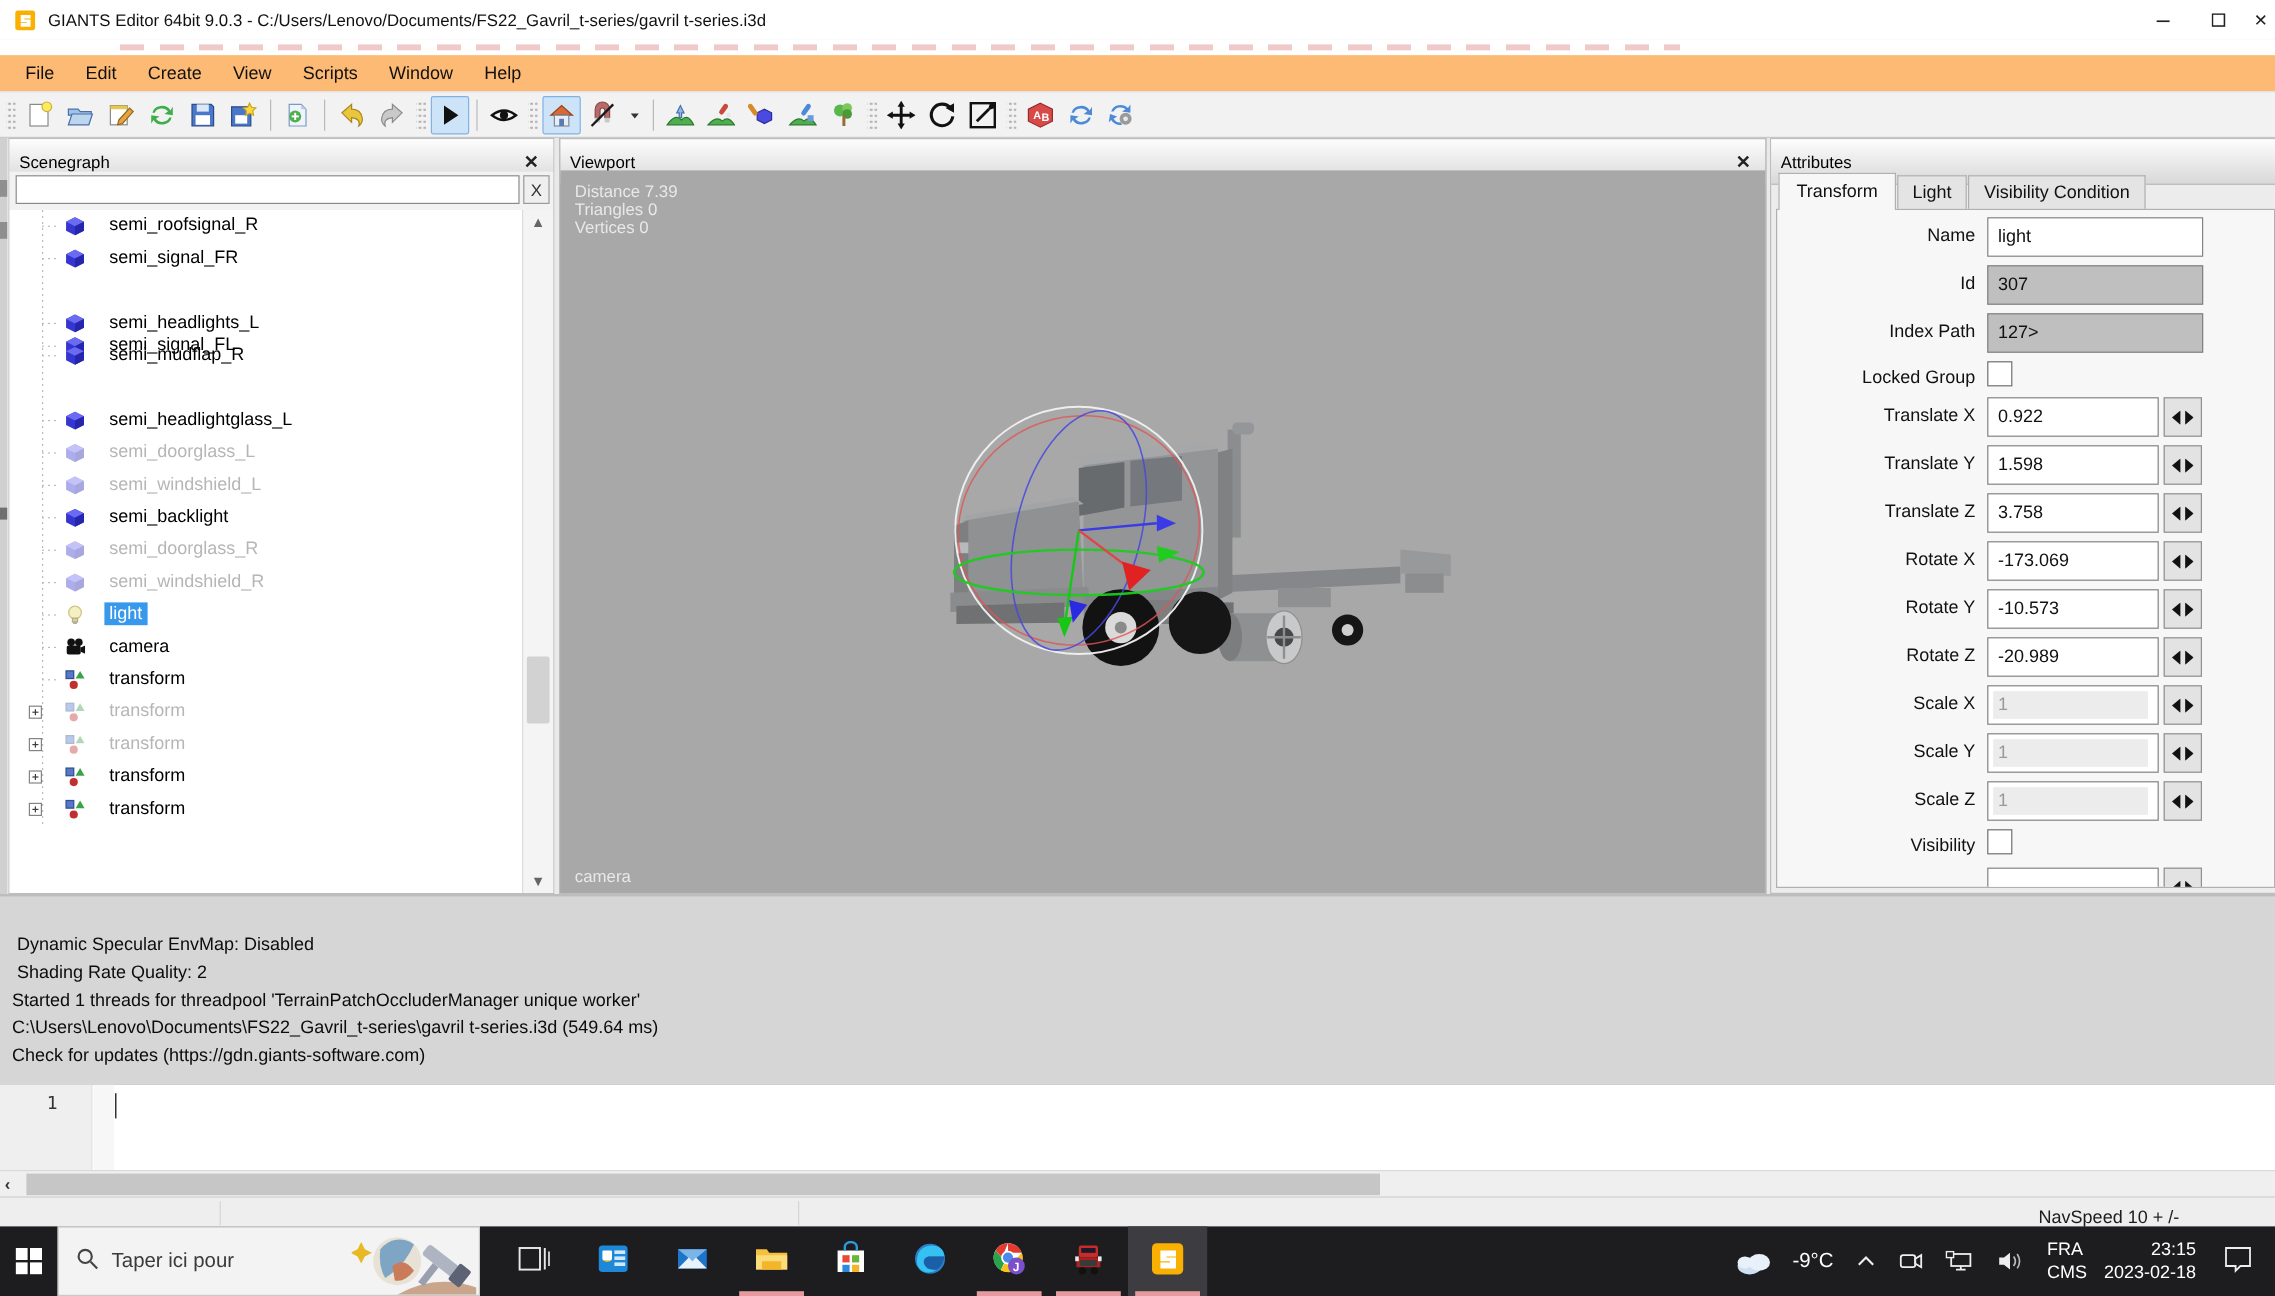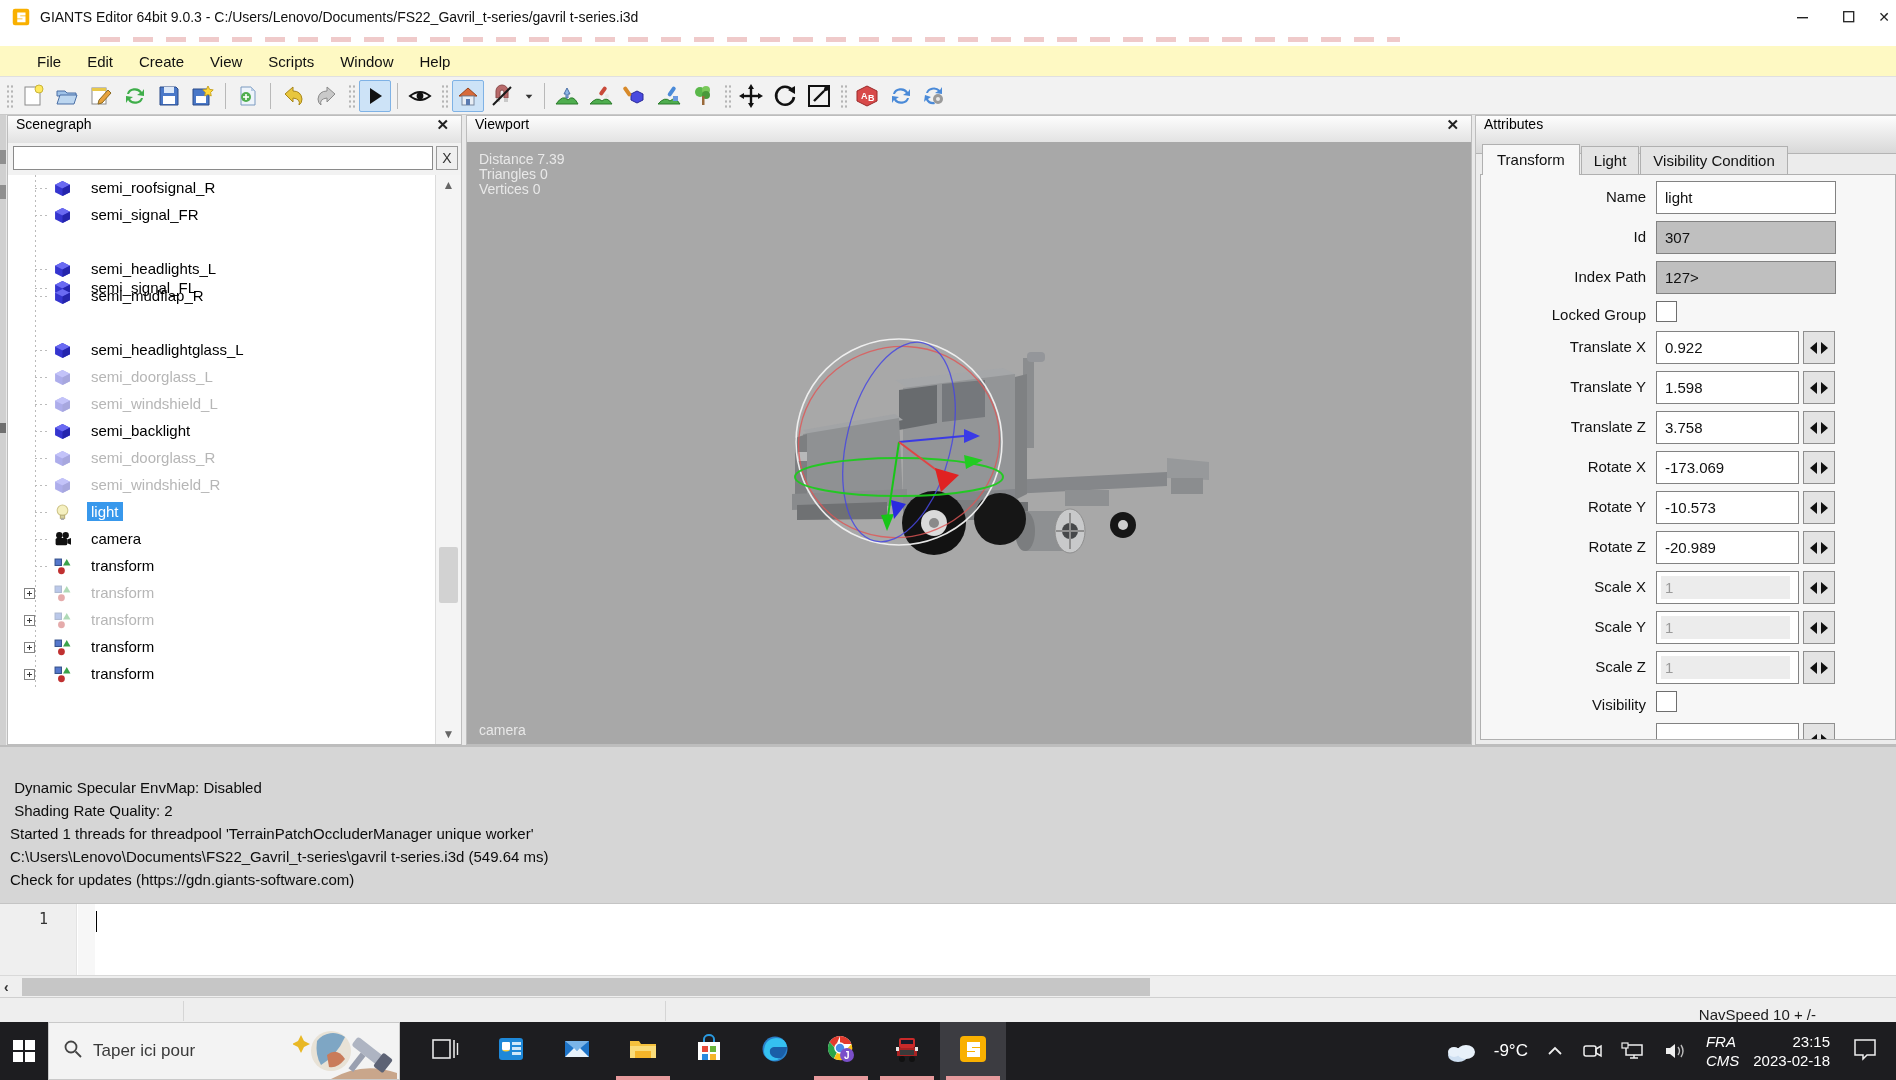--- a/index.html
+++ b/index.html
@@ -12,38 +12,38 @@
   .titlebar .title{font-size:14px;color:#111;white-space:nowrap;}
   .winbtns{position:absolute;right:0;top:0;height:33px;display:flex;align-items:center;}
   .winbtn{width:46px;height:33px;display:flex;align-items:center;justify-content:center;
           font-size:14px;color:#222;}
   .winbtn svg{display:block;}
   
   .ghost{position:absolute;left:0;top:33px;width:1896px;height:13px;background:#fff;overflow:hidden;}
   .ghost .dashes{position:absolute;left:100px;top:4px;width:1300px;height:5px;filter:blur(.6px);opacity:.55;
      background:repeating-linear-gradient(90deg,rgba(205,80,80,.55) 0 20px,rgba(205,80,80,0) 20px 33px);}
   
-  .menubar{position:absolute;left:0;top:46px;width:1896px;height:30px;background:#fef9c3;
-           display:flex;align-items:center;padding-left:24px;box-sizing:border-box;}
+  .menubar{position:absolute;left:0;top:46px;width:1896px;height:30px;background:#fdba74;
+           display:flex;align-items:center;padding-left:8px;box-sizing:border-box;}
   .menuitem{font-size:15px;color:#111;padding:4px 13px;}
   
   .toolbar{position:absolute;left:0;top:76px;width:1896px;height:39px;background:#f2f2f2;
            border-top:1px solid #e0e0e0;border-bottom:1px solid #c9c9c9;
            display:flex;align-items:center;box-sizing:border-box;padding-left:2px;}
   .tgrip{width:8px;height:26px;margin:0 3px;flex:0 0 auto;
          background:radial-gradient(circle,#b5b5b5 1px,transparent 1.3px);background-size:4px 5px;background-position:1px 1px;}
   .tsep{width:1px;height:26px;background:#b9b9b9;margin:0 5px;flex:0 0 auto;}
   .tbtn{width:30px;height:30px;margin:0 1px;display:flex;align-items:center;justify-content:center;
         border:1px solid transparent;border-radius:2px;flex:0 0 auto;}
   .tbtn.active{background:#cde3f7;border-color:#7fb2e5;}
   .tbtn svg{width:24px;height:24px;display:block;}
   .tbtn.caret{width:16px;}
   
   .panel-head{height:38px;background:linear-gradient(#fdfdfd,#d8d8d8);border-bottom:1px solid #b4b4b4;
-              display:flex;font-size:14px;color:#000;padding:0 8px;box-sizing:border-box;}
+              display:flex;align-items:center;font-size:14px;color:#000;padding:0 8px;box-sizing:border-box;}
   .panel-head .ph-title{flex:1;}
   .panel-head .ph-close{font-size:15px;color:#222;padding:0 4px;font-weight:bold;}
   
   .scenegraph{position:absolute;left:7px;top:115px;width:455px;height:630px;background:#fff;
               border:1px solid #bdbdbd;box-sizing:border-box;}
   .sg-searchrow{position:absolute;left:0;top:27px;width:100%;height:32px;background:#f2f2f2;}
   .sg-search{position:absolute;left:5px;top:3px;width:420px;height:24px;border:1px solid #8a8a8a;
              background:#fff;box-sizing:border-box;font-size:14px;padding:2px 4px;font-family:inherit;}
   .sg-clear{position:absolute;right:3px;top:3px;width:22px;height:24px;border:1px solid #9a9a9a;background:#efefef;
             display:flex;align-items:center;justify-content:center;font-size:14px;color:#333;box-sizing:border-box;}
@@ -119,21 +119,21 @@
   .tb-search .ph{font-size:17px;color:#3a3a3a;white-space:nowrap;}
   .tb-search .art{position:absolute;right:2px;top:2px;width:104px;height:54px;}
   .tb-apps{display:flex;align-items:stretch;margin-left:12px;}
   .tb-app{width:66px;display:flex;align-items:center;justify-content:center;position:relative;}
   .tb-app svg{width:30px;height:30px;}
   .tb-app.lit{background:#3c3c41;}
   .tb-app .ul{position:absolute;left:6px;right:6px;bottom:0;height:4px;background:#e79a9d;}
   .tb-tray{margin-left:auto;display:flex;align-items:center;}
   .tb-temp{color:#fff;font-size:17px;margin:0 10px 0 6px;}
   .tb-trayicon{margin:0 9px;display:flex;align-items:center;color:#eee;}
-  .tb-lang{color:#fff;font-size:15px;line-height:19px;text-align:left;margin:0 10px;font-style:italic;}
+  .tb-lang{color:#fff;font-size:15px;line-height:19px;text-align:left;margin:0 10px;}
   .tb-clock{color:#fff;font-size:15px;line-height:19px;text-align:right;margin:0 14px 0 4px;}
   .tb-notif{margin:0 18px 0 8px;}
   
   .left-art{position:absolute;left:0;top:115px;width:6px;height:905px;background:#d0d0d0;}
   .left-art i{position:absolute;left:0;width:6px;background:#8f8f8f;display:block;}
 </style>
 </head>
 <body>
 
 <div id="app">

